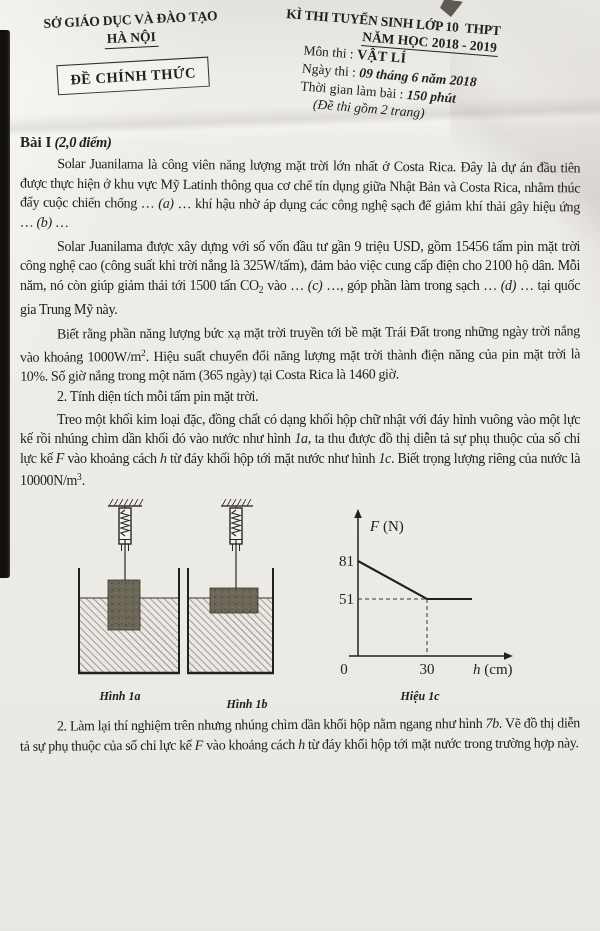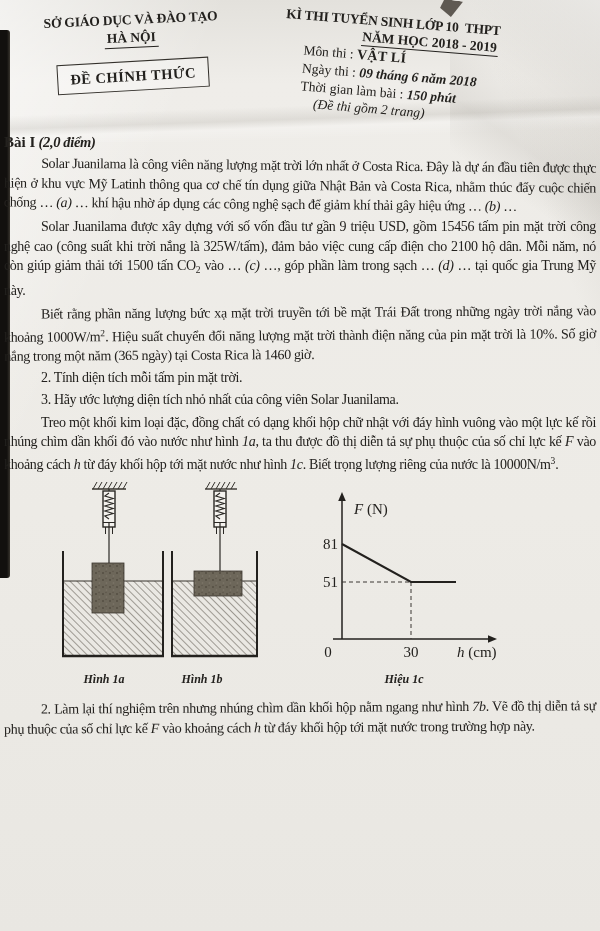--- a/index.html
+++ b/index.html
@@ -27,21 +27,21 @@
   .hdr-right{position:absolute;left:287px;top:6px;width:290px;transform:rotate(4.6deg);transform-origin:0 0;}
   .hdr-right .exam1{font-weight:bold;font-size:13.5px;letter-spacing:-.2px;white-space:nowrap;}
   .hdr-right .exam2{font-weight:bold;font-size:13.5px;text-align:center;margin-top:1px;}
   .hdr-right .exam2 span{border-bottom:1.4px solid #23211e;padding:0 1px 1px;}
   .hdr-right .meta{font-size:13.5px;margin-top:2px;padding-left:20px;white-space:nowrap;}
   .hdr-right .meta:first-of-type{margin-top:8px;}
   .hdr-right .meta b{font-size:14px;letter-spacing:.3px;}
   .hdr-right .meta .bi{font-weight:bold;font-style:italic;}
   .hdr-right .note{font-size:13.5px;font-style:italic;padding-left:34px;margin-top:1px;white-space:nowrap;}
   
-  .bodytxt{position:absolute;left:0;top:130px;width:600px;padding:0 4px;box-sizing:border-box;
+  .bodytxt{position:absolute;left:0;top:130px;width:600px;padding:0 20px;box-sizing:border-box;
     font-size:14px;line-height:19.5px;letter-spacing:-.35px;text-align:justify;}
   .sec-head{margin:3px 0;font-size:15px;}
   .sec-head b{letter-spacing:0;}
   .sec-head i{font-weight:bold;font-size:14.5px;}
   p.para,p.qitem{margin:3px 0;text-indent:37px;}
   p.qitem{text-align:left;}
   sub{font-size:9.5px;vertical-align:-3px;letter-spacing:0;}
   sup{font-size:9.5px;vertical-align:5px;letter-spacing:0;}
   .tilt-a{transform:rotate(.5deg);}
   .tilt-b{transform:rotate(-.35deg);}
@@ -80,21 +80,20 @@
 
     <div class="sec-head"><b>Bài I</b><i> (2,0 điểm)</i></div>
 
     <p class="para tilt-a"><span>Solar Juanilama là công viên năng lượng mặt trời lớn nhất ở Costa Rica. Đây là dự án đầu tiên được thực hiện ở khu vực Mỹ Latinh thông qua cơ chế tín dụng giữa Nhật Bản và Costa Rica, nhằm thúc đẩy cuộc chiến chống … </span><i>(a)</i><span> … khí hậu nhờ áp dụng các công nghệ sạch để giảm khí thải gây hiệu ứng … </span><i>(b)</i><span> …</span></p>
 
     <p class="para"><span>Solar Juanilama được xây dựng với số vốn đầu tư gần 9 triệu USD, gồm 15456 tấm pin mặt trời công nghệ cao (công suất khi trời nắng là 325W/tấm), đảm bảo việc cung cấp điện cho 2100 hộ dân. Mỗi năm, nó còn giúp giảm thải tới 1500 tấn CO</span><sub>2</sub><span> vào … </span><i>(c)</i><span> …, góp phần làm trong sạch … </span><i>(d)</i><span> … tại quốc gia Trung Mỹ này.</span></p>
 
     <p class="para tilt-b"><span>Biết rằng phần năng lượng bức xạ mặt trời truyền tới bề mặt Trái Đất trong những ngày trời nắng vào khoảng 1000W/m</span><sup>2</sup><span>. Hiệu suất chuyển đổi năng lượng mặt trời thành điện năng của pin mặt trời là 10%. Số giờ nắng trong một năm (365 ngày) tại Costa Rica là 1460 giờ.</span></p>
 
     <p class="qitem">2. Tính diện tích mỗi tấm pin mặt trời.</p>
-    <p class="qitem">3. Hãy ước lượng diện tích nhỏ nhất của công viên Solar Juanilama.</p>
 
 
     <p class="para"><span>Treo một khối kim loại đặc, đồng chất có dạng khối hộp chữ nhật với đáy hình vuông vào một lực kế rồi nhúng chìm dần khối đó vào nước như hình </span><i>1a</i><span>, ta thu được đồ thị diễn tả sự phụ thuộc của số chỉ lực kế </span><i>F</i><span> vào khoảng cách </span><i>h</i><span> từ đáy khối hộp tới mặt nước như hình </span><i>1c</i><span>. Biết trọng lượng riêng của nước là 10000N/m</span><sup>3</sup><span>.</span></p>
 
     <div class="figures">
 
       <svg style="left:55px;top:2px;" width="110" height="182" viewBox="0 0 110 182">
         <defs>
           <pattern id="hatchA" width="5" height="5" patternUnits="userSpaceOnUse" patternTransform="rotate(-45)">
             <rect width="5" height="5" fill="#eae8e3"></rect>
@@ -196,20 +195,20 @@
         <path d="M28,57 L97,95 L142,95" stroke="#23211e" stroke-width="2" fill="none"></path>
         <text x="40" y="27" font-size="15" fill="#23211e"><tspan font-style="italic">F</tspan><tspan> (N)</tspan></text>
         <text x="24" y="62" font-size="15" fill="#23211e" text-anchor="end">81</text>
         <text x="24" y="100" font-size="15" fill="#23211e" text-anchor="end">51</text>
         <text x="14" y="170" font-size="15" fill="#23211e" text-anchor="middle">0</text>
         <text x="97" y="170" font-size="15" fill="#23211e" text-anchor="middle">30</text>
         <text x="143" y="170" font-size="15" fill="#23211e"><tspan font-style="italic">h</tspan><tspan> (cm)</tspan></text>
       </svg>
 
       <div class="fig-label" style="left:58px;">Hình 1a</div>
-      <div class="fig-label" style="left:156px;">Hình 1b</div>
+      <div class="fig-label" style="left:185px;margin-top:8px;">Hình 1b</div>
       <div class="fig-label" style="left:358px;">Hiệu 1c</div>
     </div>
 
     <p class="qitem tilt-b" style="text-align:justify;"><span>2. Làm lại thí nghiệm trên nhưng nhúng chìm dần khối hộp nằm ngang như hình </span><i>7b</i><span>. Vẽ đồ thị diễn tả sự phụ thuộc của số chỉ lực kế </span><i>F</i><span> vào khoảng cách </span><i>h</i><span> từ đáy khối hộp tới mặt nước trong trường hợp này.</span></p>
 
   </div>
 </div>
 
 </body></html>

